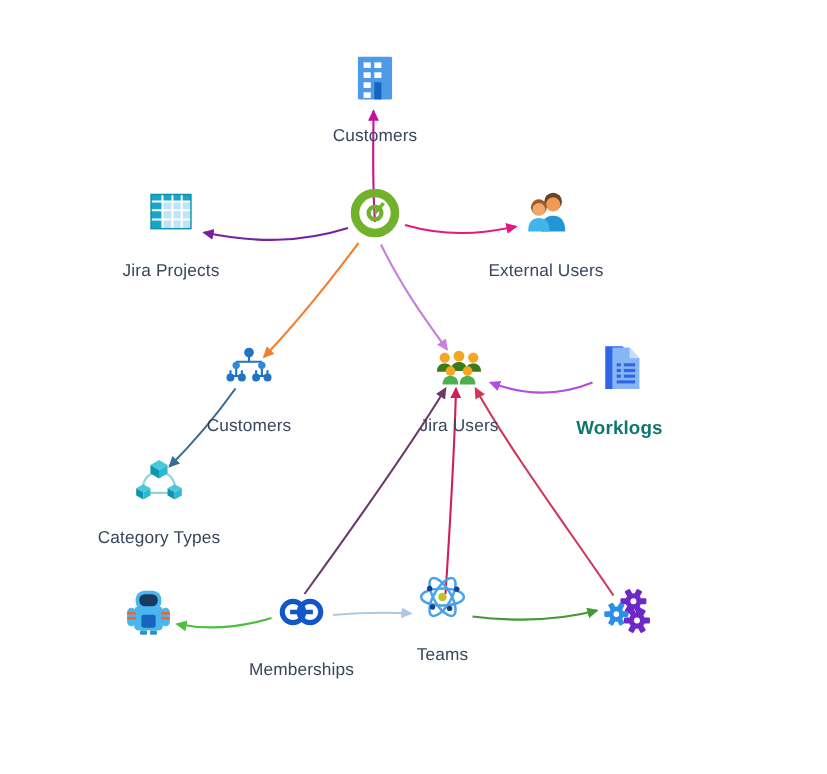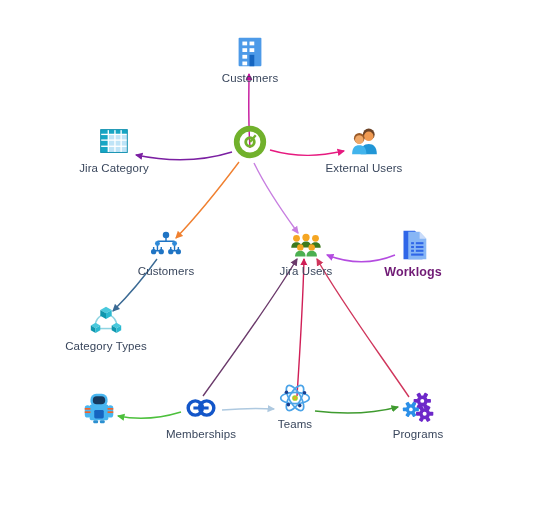--- a/index.html
+++ b/index.html
@@ -36,31 +36,31 @@
   }
   .node-icon {
     display: block;
     margin: 0 auto;
     width: 38px;
     height: 38px;
     line-height: 0;
   }
   .node-label {
     display: block;
-    margin-top: 1px;
+    margin-top: 14px;
     font-family: "Liberation Sans", sans-serif;
     font-size: 11.5px;
     color: #39465c;
     letter-spacing: 0.1px;
     white-space: nowrap;
     text-align: center;
   }
   .node-label.bold {
     font-weight: bold;
-    color: #701a75;
+    color: #0f766e;
     font-size: 12.5px;
   }
 </style>
 </head>
 <body>
 
 <div id="graph-canvas">
 
   <svg id="edge-layer" viewBox="0 0 551 516">
     <defs>
@@ -152,21 +152,21 @@
             <g stroke="#ffffff" stroke-width="1.4">
               <path d="M14 7 V31"></path>
               <path d="M21 7 V31"></path>
               <path d="M27.5 7 V31"></path>
               <path d="M6 12 H34"></path>
               <path d="M6 18 H34"></path>
               <path d="M6 24.5 H34"></path>
             </g>
             <rect x="6" y="7" width="28" height="24" fill="none" stroke="#0d8fae" stroke-width="1"></rect>
           </svg></span>
-        <span class="node-label">Jira Category</span>
+        <span class="node-label">Jira Projects</span>
       </div>
       <div class="node" style="left: 364px; top: 123px;">
         <span class="node-icon"><svg viewBox="0 0 40 40" width="38" height="38">
             <circle cx="25" cy="12" r="6.2" fill="#6d4326"></circle>
             <circle cx="25" cy="14" r="5" fill="#f09a52"></circle>
             <path d="M16.5 33 C16.5 25 20 22 25 22 C30 22 33.5 25 33.5 33 Z" fill="#2196d6"></path>
             <circle cx="15" cy="16" r="5.6" fill="#9c5b28"></circle>
             <circle cx="15" cy="17.5" r="4.5" fill="#f0a868"></circle>
             <path d="M7.5 33 C7.5 26 10.5 23.5 15 23.5 C19.5 23.5 22.5 26 22.5 33 Z" fill="#42b4ec"></path>
           </svg></span>
@@ -315,17 +315,16 @@
               <rect x="31.9" y="23.9" width="4.2" height="4.2" rx="0.84" fill="#6d28c9" transform="rotate(0 34 26)"></rect>
               <rect x="28.4" y="29.96217782649107" width="4.2" height="4.2" rx="0.84" fill="#6d28c9" transform="rotate(60 30.5 32.06217782649107)"></rect>
               <rect x="21.4" y="29.96217782649107" width="4.2" height="4.2" rx="0.84" fill="#6d28c9" transform="rotate(120 23.5 32.06217782649107)"></rect>
               <rect x="17.9" y="23.9" width="4.2" height="4.2" rx="0.84" fill="#6d28c9" transform="rotate(180 20 26)"></rect>
               <rect x="21.399999999999995" y="17.83782217350893" width="4.2" height="4.2" rx="0.84" fill="#6d28c9" transform="rotate(240 23.499999999999996 19.93782217350893)"></rect>
               <rect x="28.4" y="17.83782217350893" width="4.2" height="4.2" rx="0.84" fill="#6d28c9" transform="rotate(300 30.5 19.93782217350893)"></rect>
               <circle cx="27" cy="26" r="5.739999999999999" fill="#6d28c9"></circle>
               <circle cx="27" cy="26" r="2.1" fill="#ffffff"></circle>
             </g>
           </svg></span>
-        <span class="node-label">Programs</span>
       </div>
     </div>
 
 </div>
 
 </body></html>

